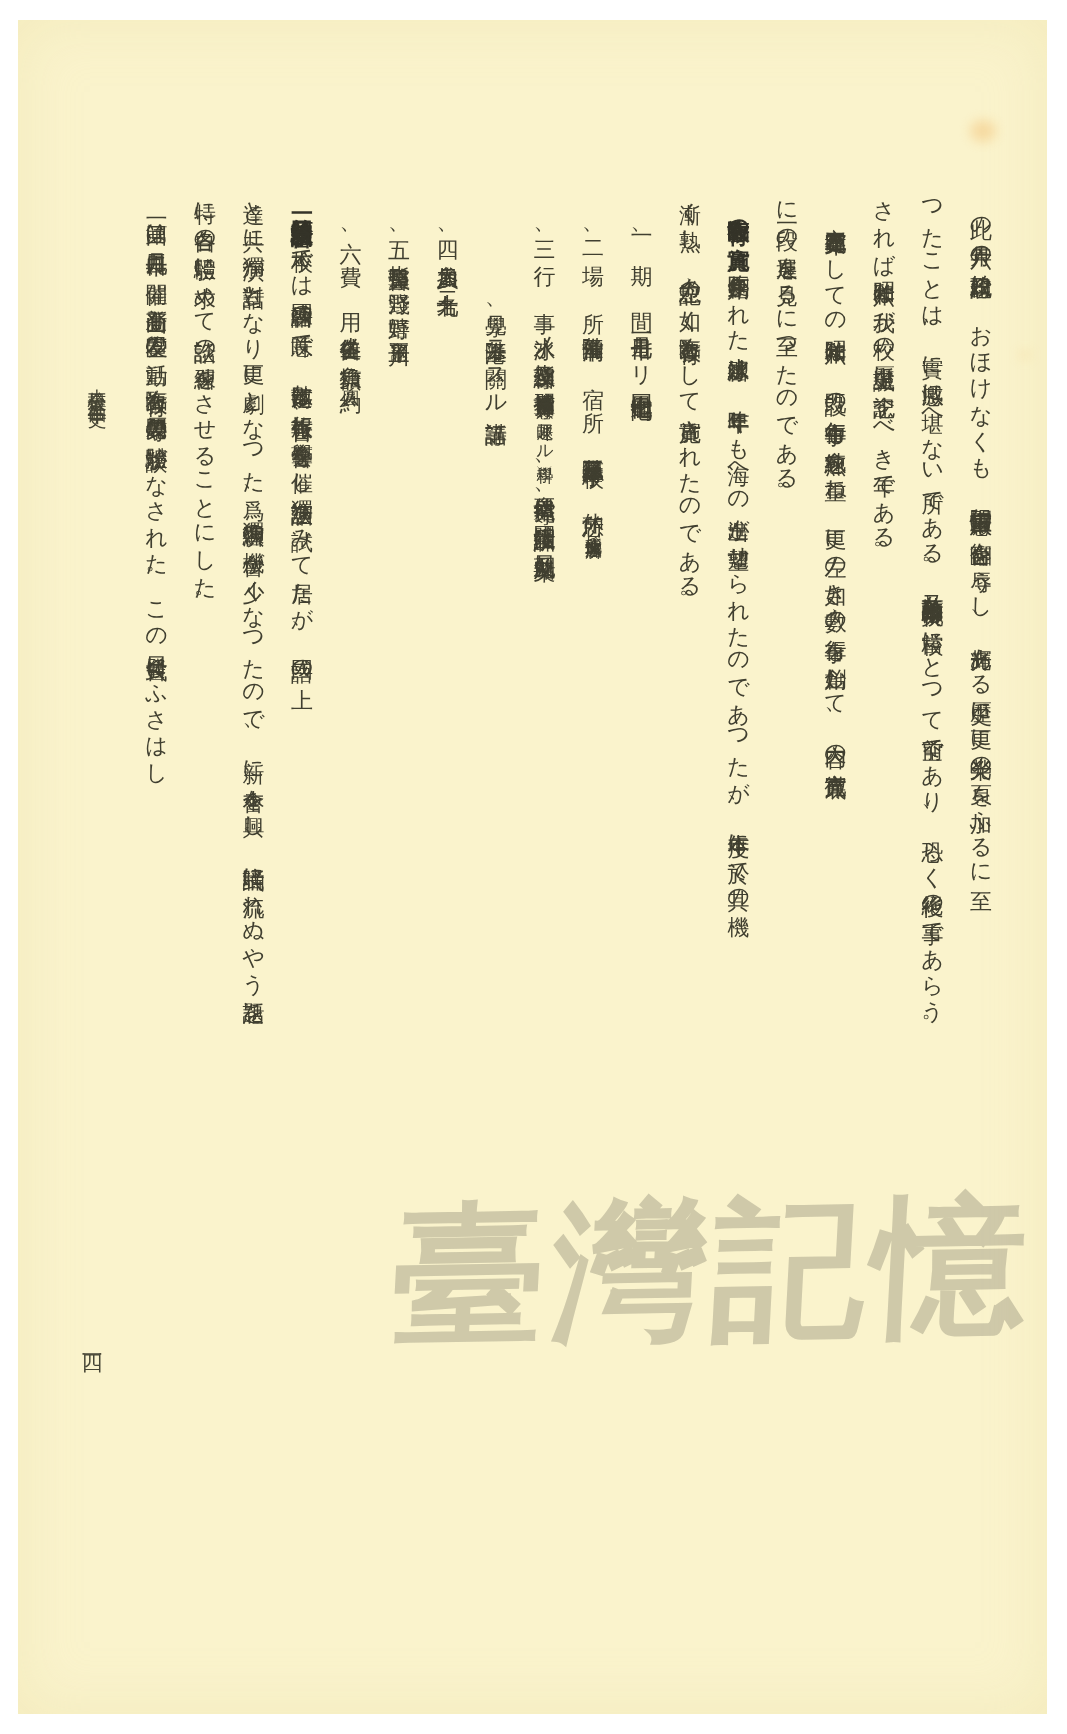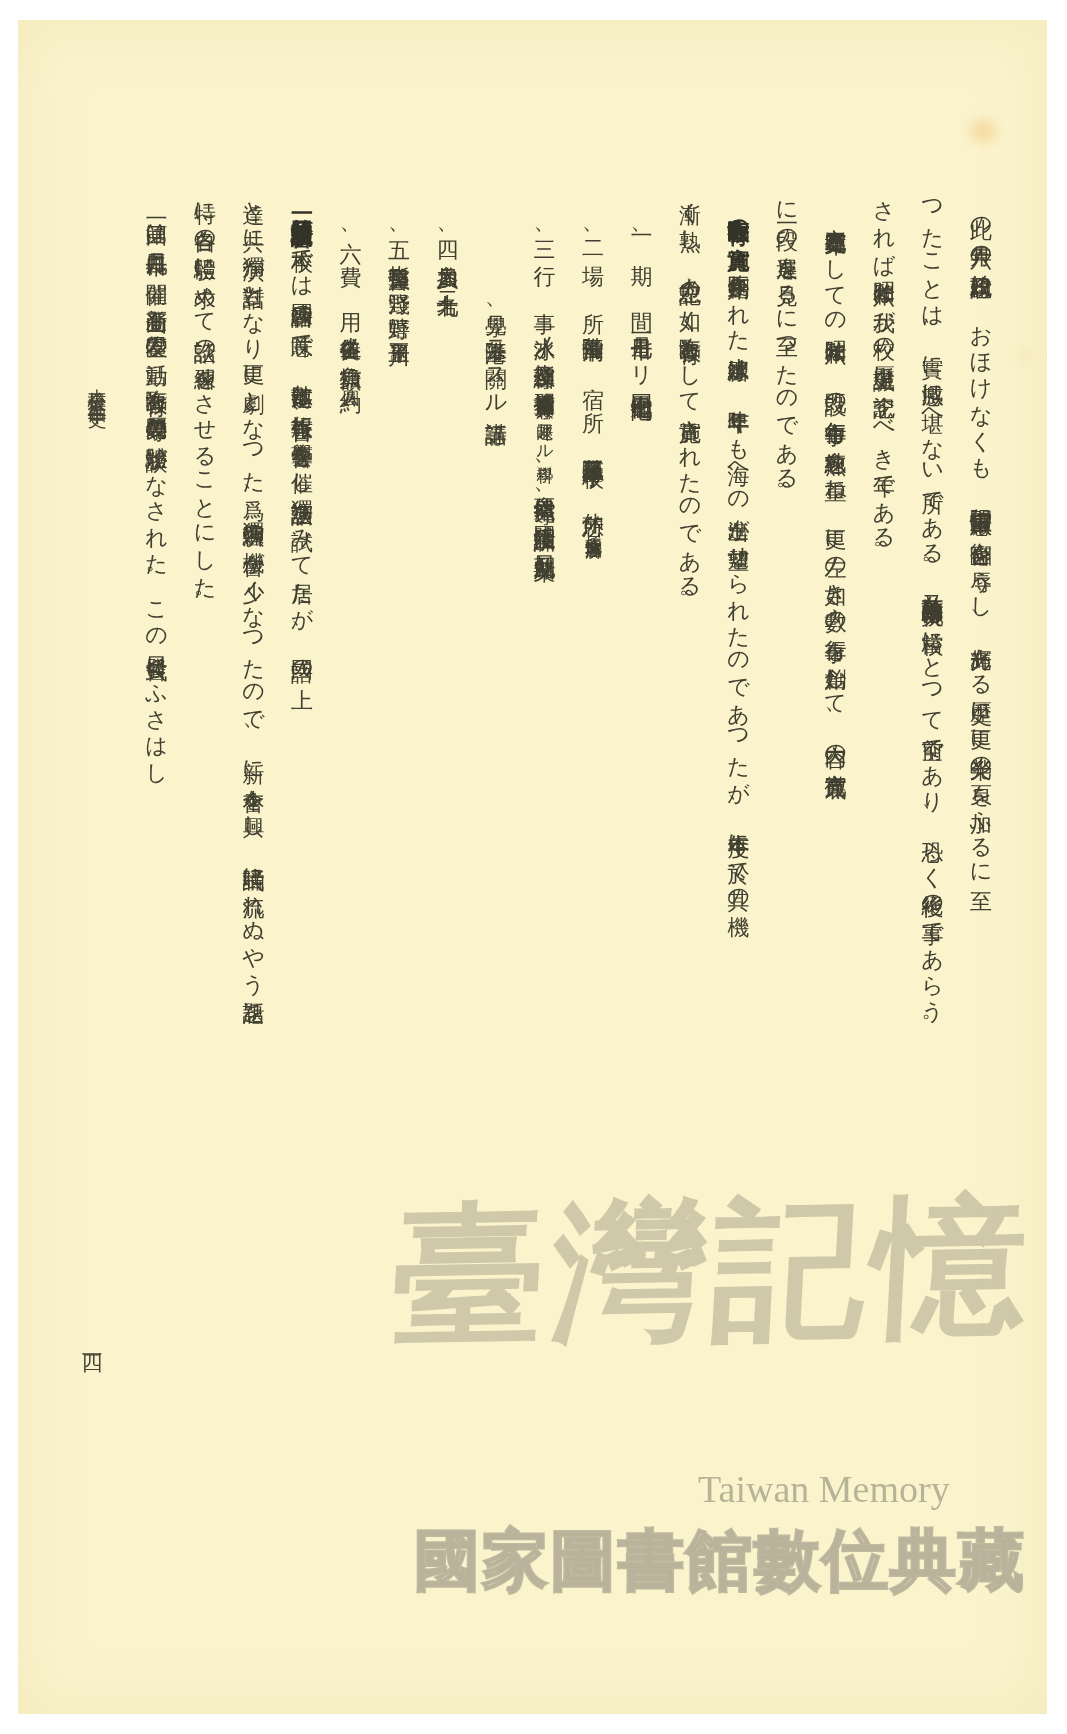--- a/index.html
+++ b/index.html
@@ -79,22 +79,20 @@
   .smudge.s1{left:952px;top:100px;width:26px;height:22px;opacity:.45;}
   .smudge.s2{left:1000px;top:330px;width:14px;height:10px;opacity:.2;}
 </style>
 </head>
 <body>
 
 <div class="page">
 
   <div class="watermark">
     <div class="wm-logo">臺灣記憶</div>
-    <div class="wm-en">Taiwan Memory</div>
-    <div class="wm-archive">國家圖書館數位典藏</div>
   </div>
 
   <div class="margin-title">本校最近五箇年史</div>
 
   <div class="textblock">
       <div class="col" style="padding-top: 15px;"><span>此の年六月の始政記念日に、おほけなくも　賀陽宮恒憲王殿下の御台臨を辱うし、光輝ある歷史に更に光榮の頁を加ふるに至</span></div>
       <div class="col"><span>つたことは、實に感激に堪へない所である。又久芳敎諭勤續三十年祝賀は當校にとつて空前であり、恐らく絕後の事であらう。</span></div>
       <div class="col"><span>されば昭和六年は我が校の歷史上誠に記念すべき年である。</span></div>
       <div class="col" style="padding-top: 25px;"><span>內容充實第三年としての昭和六年は、既設の年中行事も愈練熟を重ね、更に左の如き數々の行事を創始して、內容の充實徹底</span></div>
       <div class="col"><span>に一段の進展を見るに至つたのである。</span></div>

